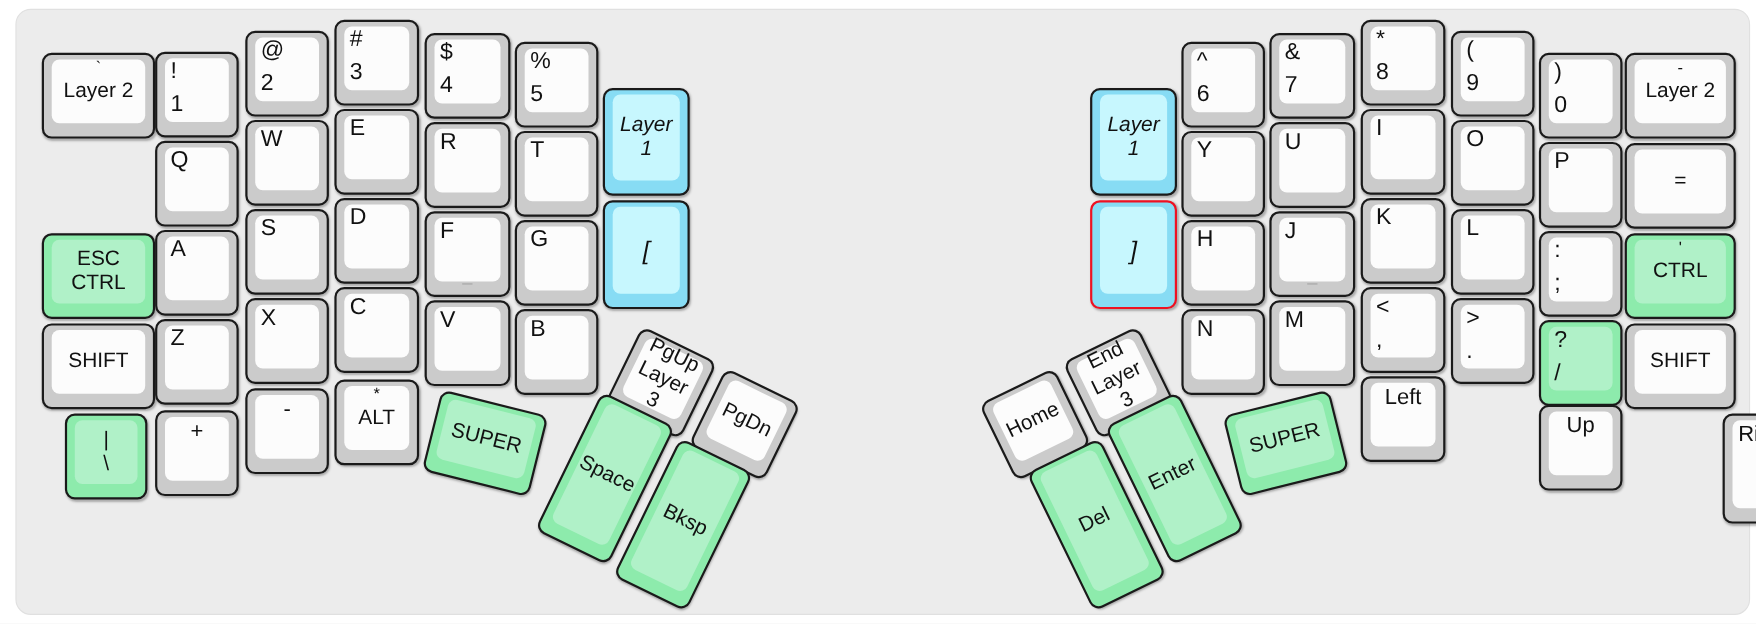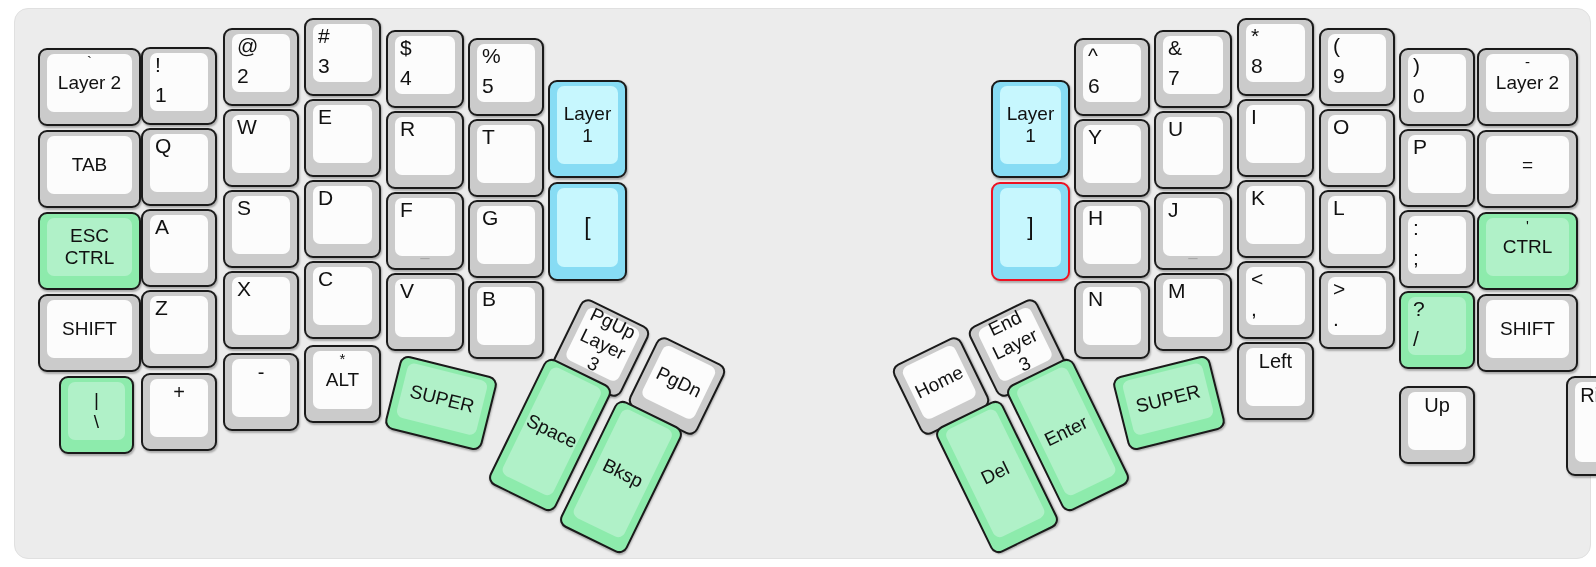--- a/index.html
+++ b/index.html
@@ -23,21 +23,21 @@
   }
   .key.white{background:var(--white-base);}
   .key.green{background:var(--green-base);}
   .key.blue{background:var(--blue-base);}
   .key.selected{border-color:var(--sel-border);}
   .cap{
     position:absolute; left:7px; right:7px; top:4px; bottom:12px; border-radius:7px;
   }
   .key.white .cap{background:var(--white-cap);}
   .key.green .cap{background:var(--green-cap);}
-  .key.blue .cap{background:var(--blue-cap);}
+  .key.blue .cap{background:var(--blue-cap);font-style:italic;}
   .lg-tl{position:absolute; left:5px; top:0px; font-size:21px;}
   .lg-bl{position:absolute; left:5px; top:52%; font-size:21px;}
   .lg-tc{position:absolute; left:0; right:0; top:2px; text-align:center; font-size:20px;}
   .lg-top{position:absolute; left:0; right:0; top:-1px; text-align:center; font-size:15px;}
   .lg-center{
     position:absolute; inset:0; display:flex; flex-direction:column;
     align-items:center; justify-content:center; text-align:center;
     font-size:19px; line-height:1.18;
   }
   .lg-center.big{font-size:23px;}
@@ -86,27 +86,20 @@
         <div class="lg-bl">5</div>
       </div>
     </div>
     <div class="key blue" style="left: 533px; top: 71px; width: 79px; height: 98px;">
       <div class="cap">
         <div class="lg-center">
           <div>Layer 1</div>
         </div>
       </div>
     </div>
-    <div class="key white" style="left: 23px; top: 121px; width: 103px; height: 78px;">
-      <div class="cap">
-        <div class="lg-center">
-          <div>TAB</div>
-        </div>
-      </div>
-    </div>
     <div class="key white" style="left: 126px; top: 119px; width: 76px; height: 78px;">
       <div class="cap">
         <div class="lg-tl">Q</div>
       </div>
     </div>
     <div class="key white" style="left: 208px; top: 100px; width: 76px; height: 78px;">
       <div class="cap">
         <div class="lg-tl">W</div>
       </div>
     </div>
@@ -412,21 +405,21 @@
         <div class="lg-center">
           <div>SHIFT</div>
         </div>
       </div>
     </div>
     <div class="key white" style="left: 1222px; top: 333px; width: 77px; height: 78px; padding-left: 20px;">
       <div class="cap">
         <div class="lg-tc">Left</div>
       </div>
     </div>
-    <div class="key white" style="left: 1384px; top: 377px; width: 76px; height: 78px;">
+    <div class="key white" style="left: 1384px; top: 359px; width: 76px; height: 78px;">
       <div class="cap">
         <div class="lg-tc">Up</div>
       </div>
     </div>
     <div class="key white" style="left: 1551px; top: 367px; width: 75px; height: 100px;">
       <div class="cap">
         <div class="lg-tc">Right</div>
       </div>
     </div>
     <div class="key green" style="left: 1104px; top: 356px; width: 100px; height: 76px; transform: rotate(-14deg);">

